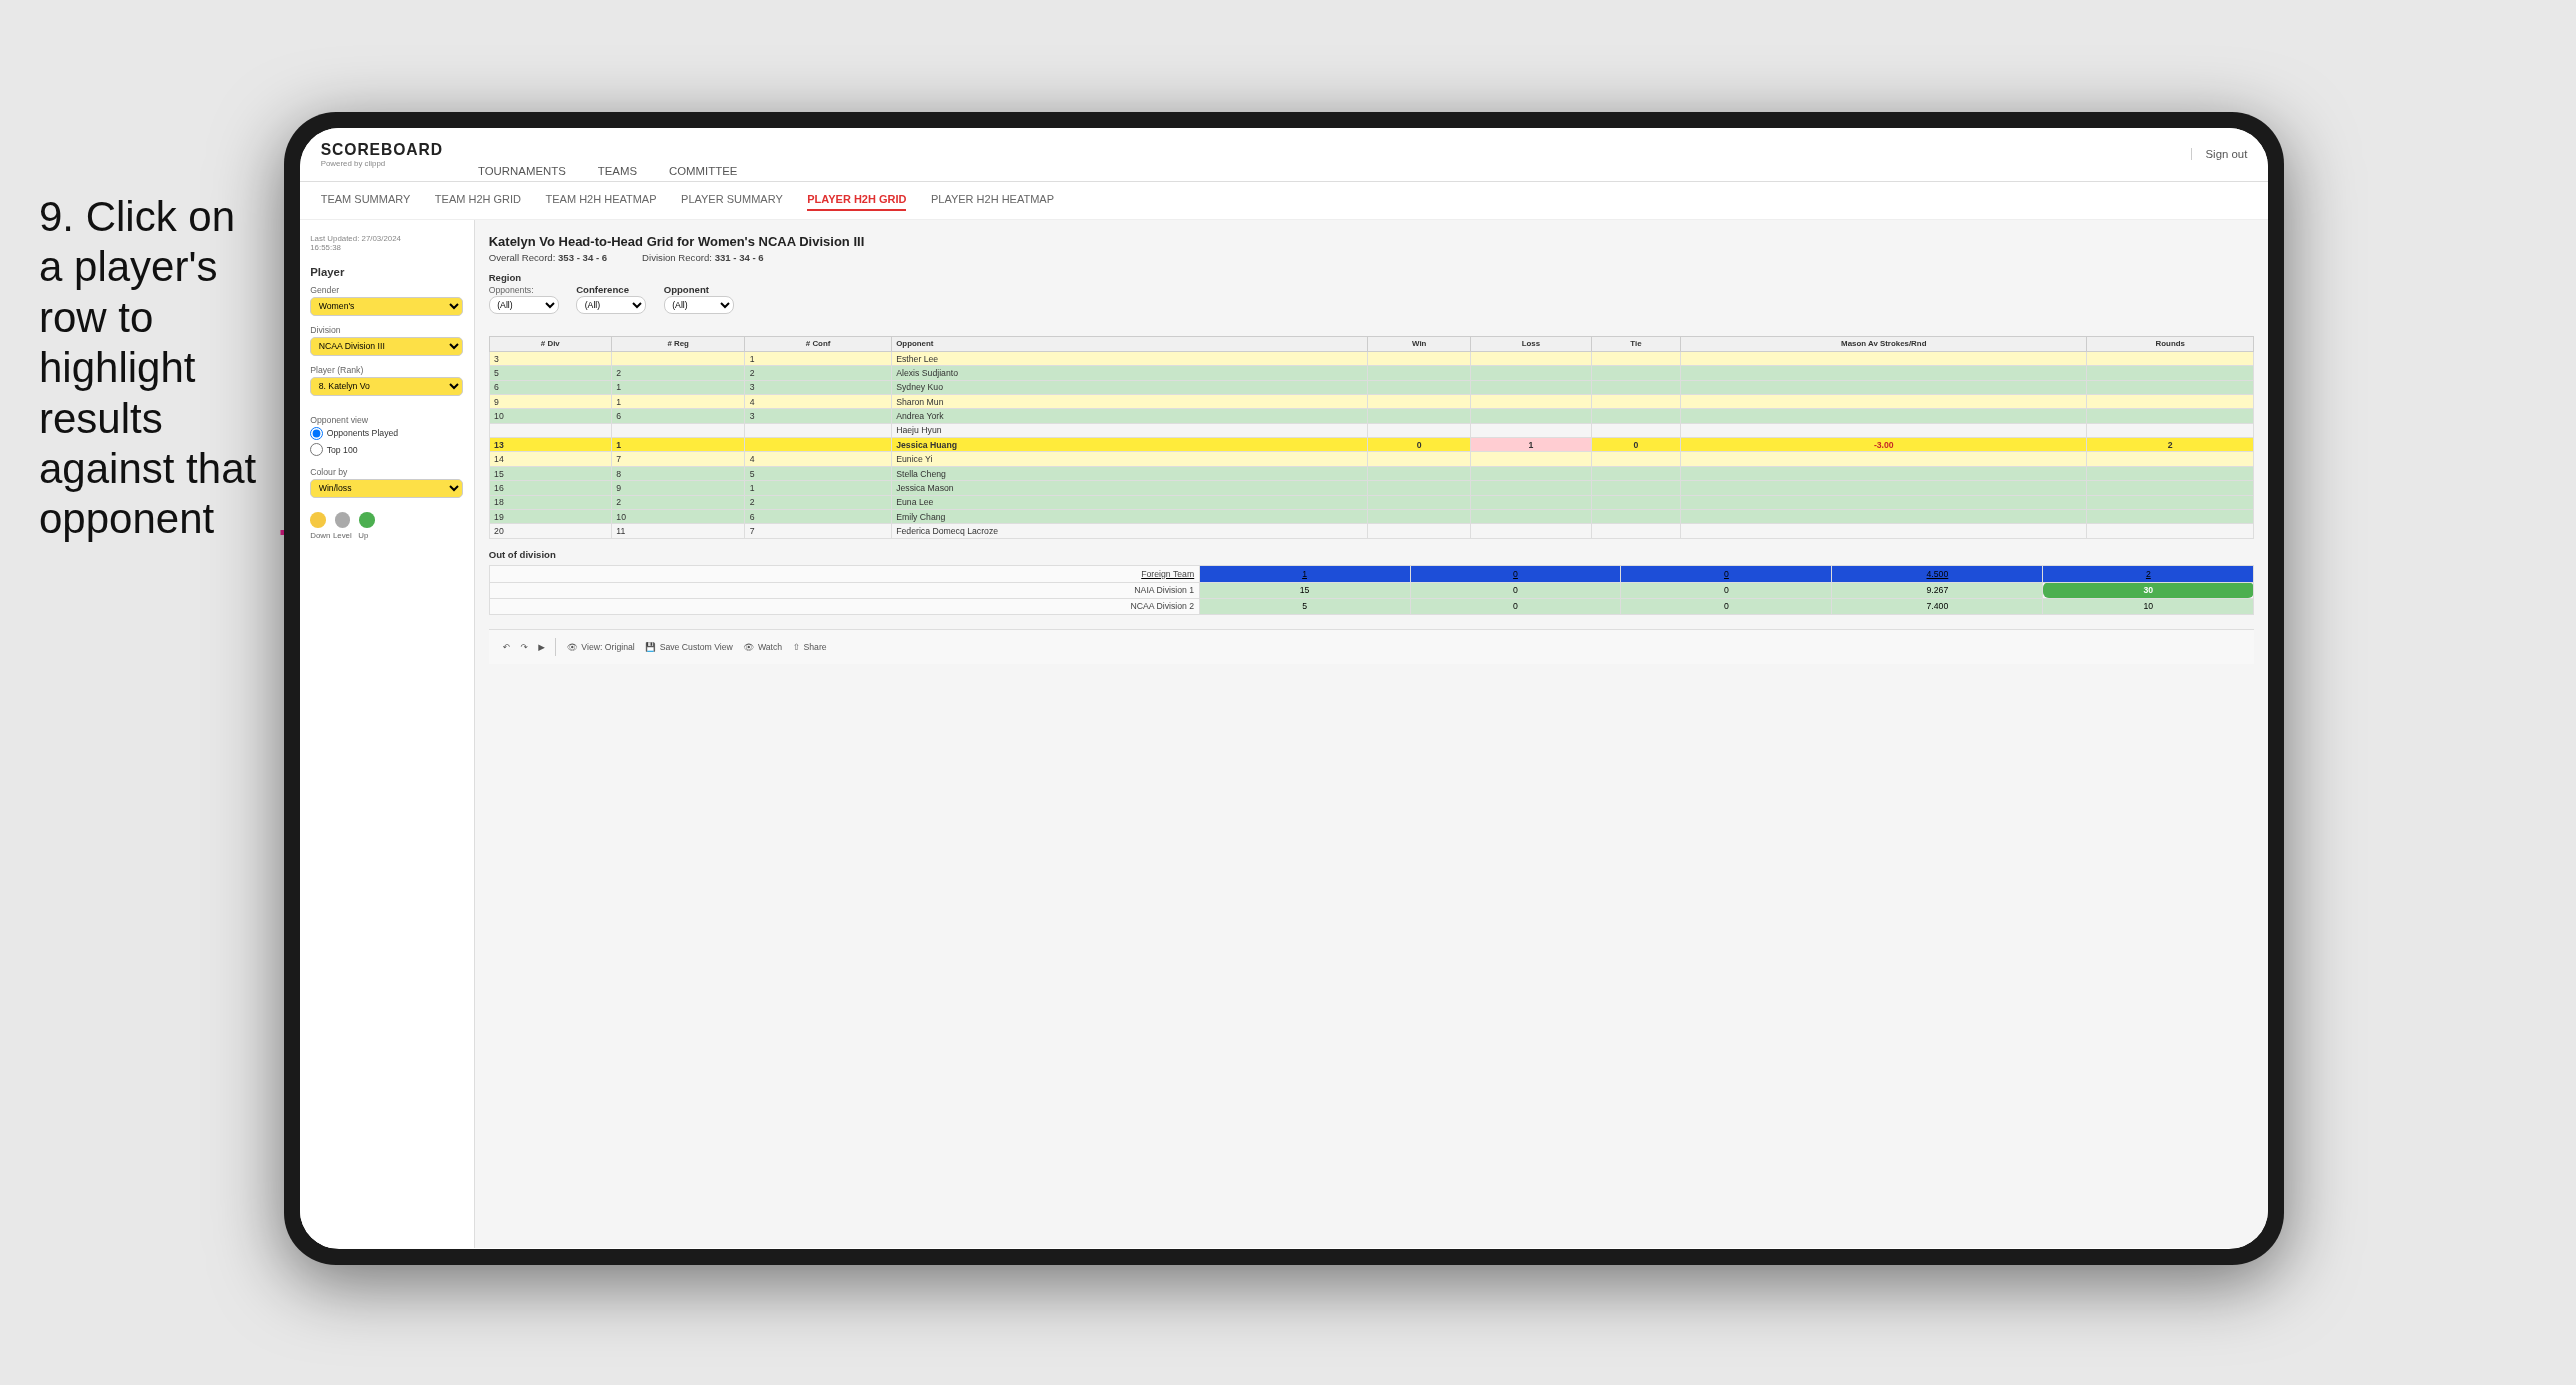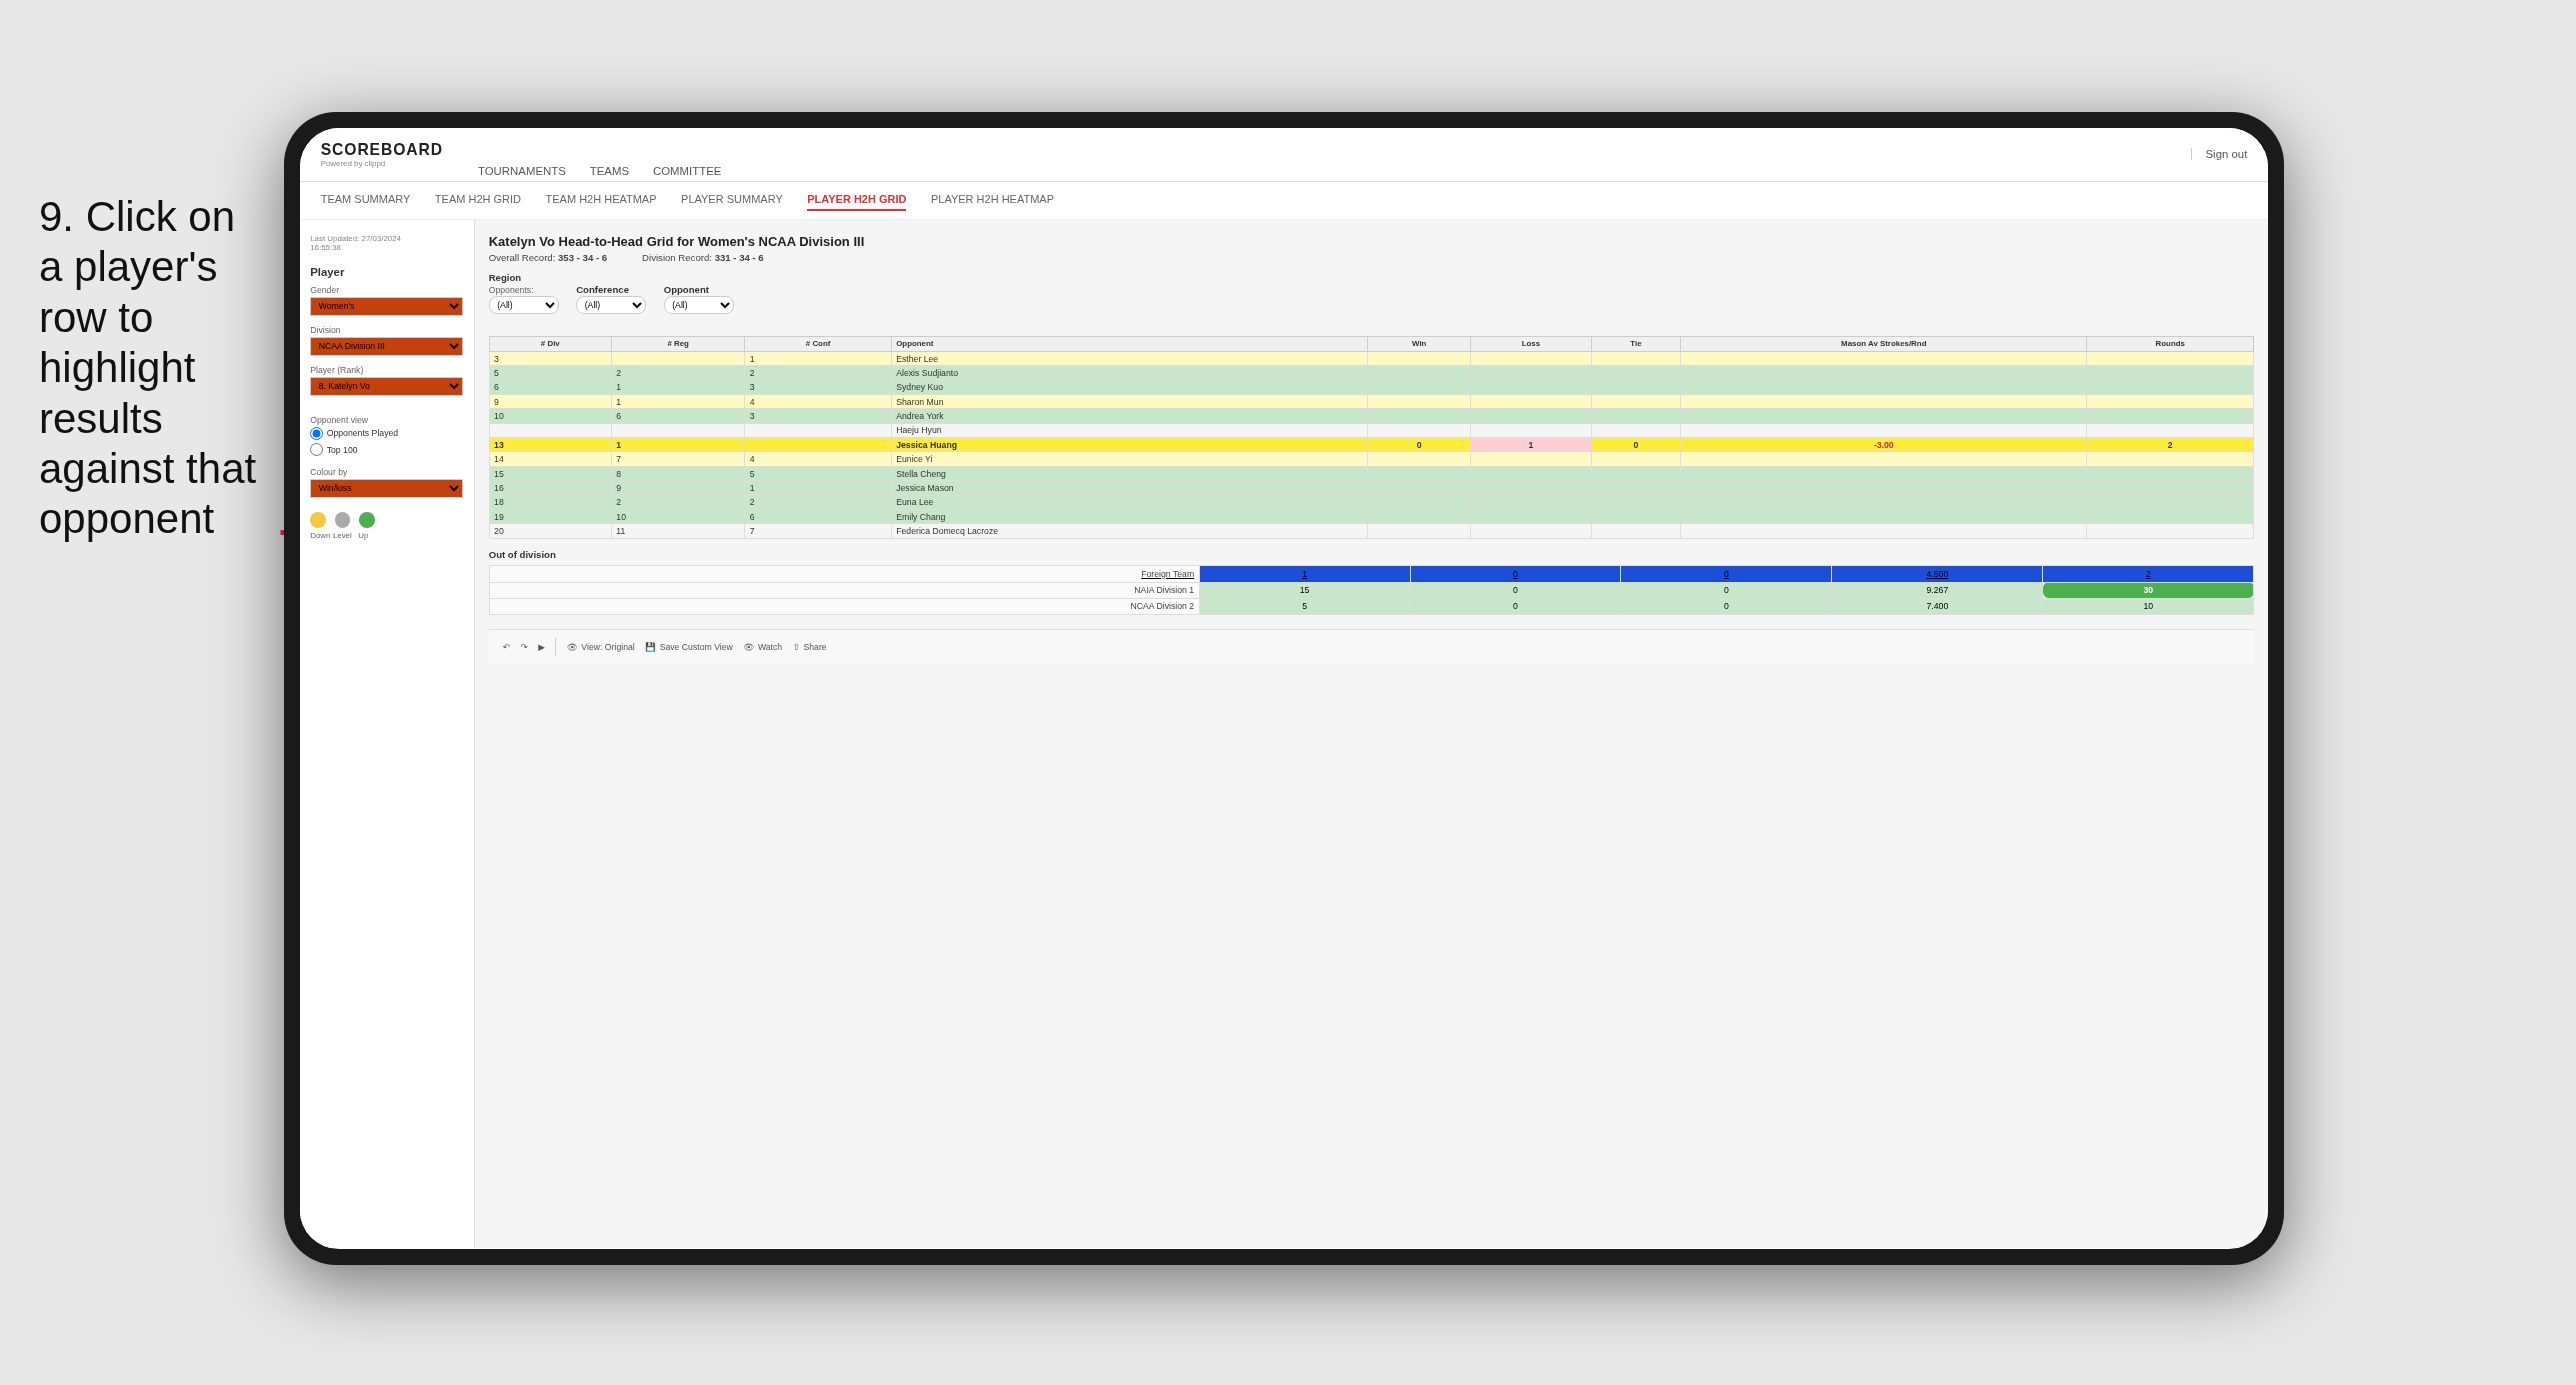--- a/index.html
+++ b/index.html
@@ -70,21 +70,21 @@
       letter-spacing: 0.9px;
     }
 
     .logo-sub {
       font-size: 7.9px;
       color: #888;
     }
 
     .nav-items {
       display: flex;
-      gap: 24px;
+      gap: 32px;
       flex: 1;
       margin-top: 33px;
     }
 
     .nav-item {
       font-size: 11.4px;
       color: #555;
       cursor: pointer;
       padding: 3.5px 0;
     }
@@ -154,24 +154,24 @@
     .panel-label {
       font-size: 8.7px;
       color: #666;
       margin-bottom: 1.7px;
     }
 
     .panel-select {
       width: 100%;
       font-size: 8.7px;
       border: 0.9px solid #ccc;
-      border-radius: 0;
+      border-radius: 5px;
       padding: 2.6px 3.5px;
       margin-bottom: 8.7px;
-      background: #c2410c;
+      background: #fde047;
     }
 
     .opponent-view {
       margin-top: 10.5px;
       margin-bottom: 10.5px;
     }
 
     .radio-label {
       font-size: 8.7px;
       color: #333;

